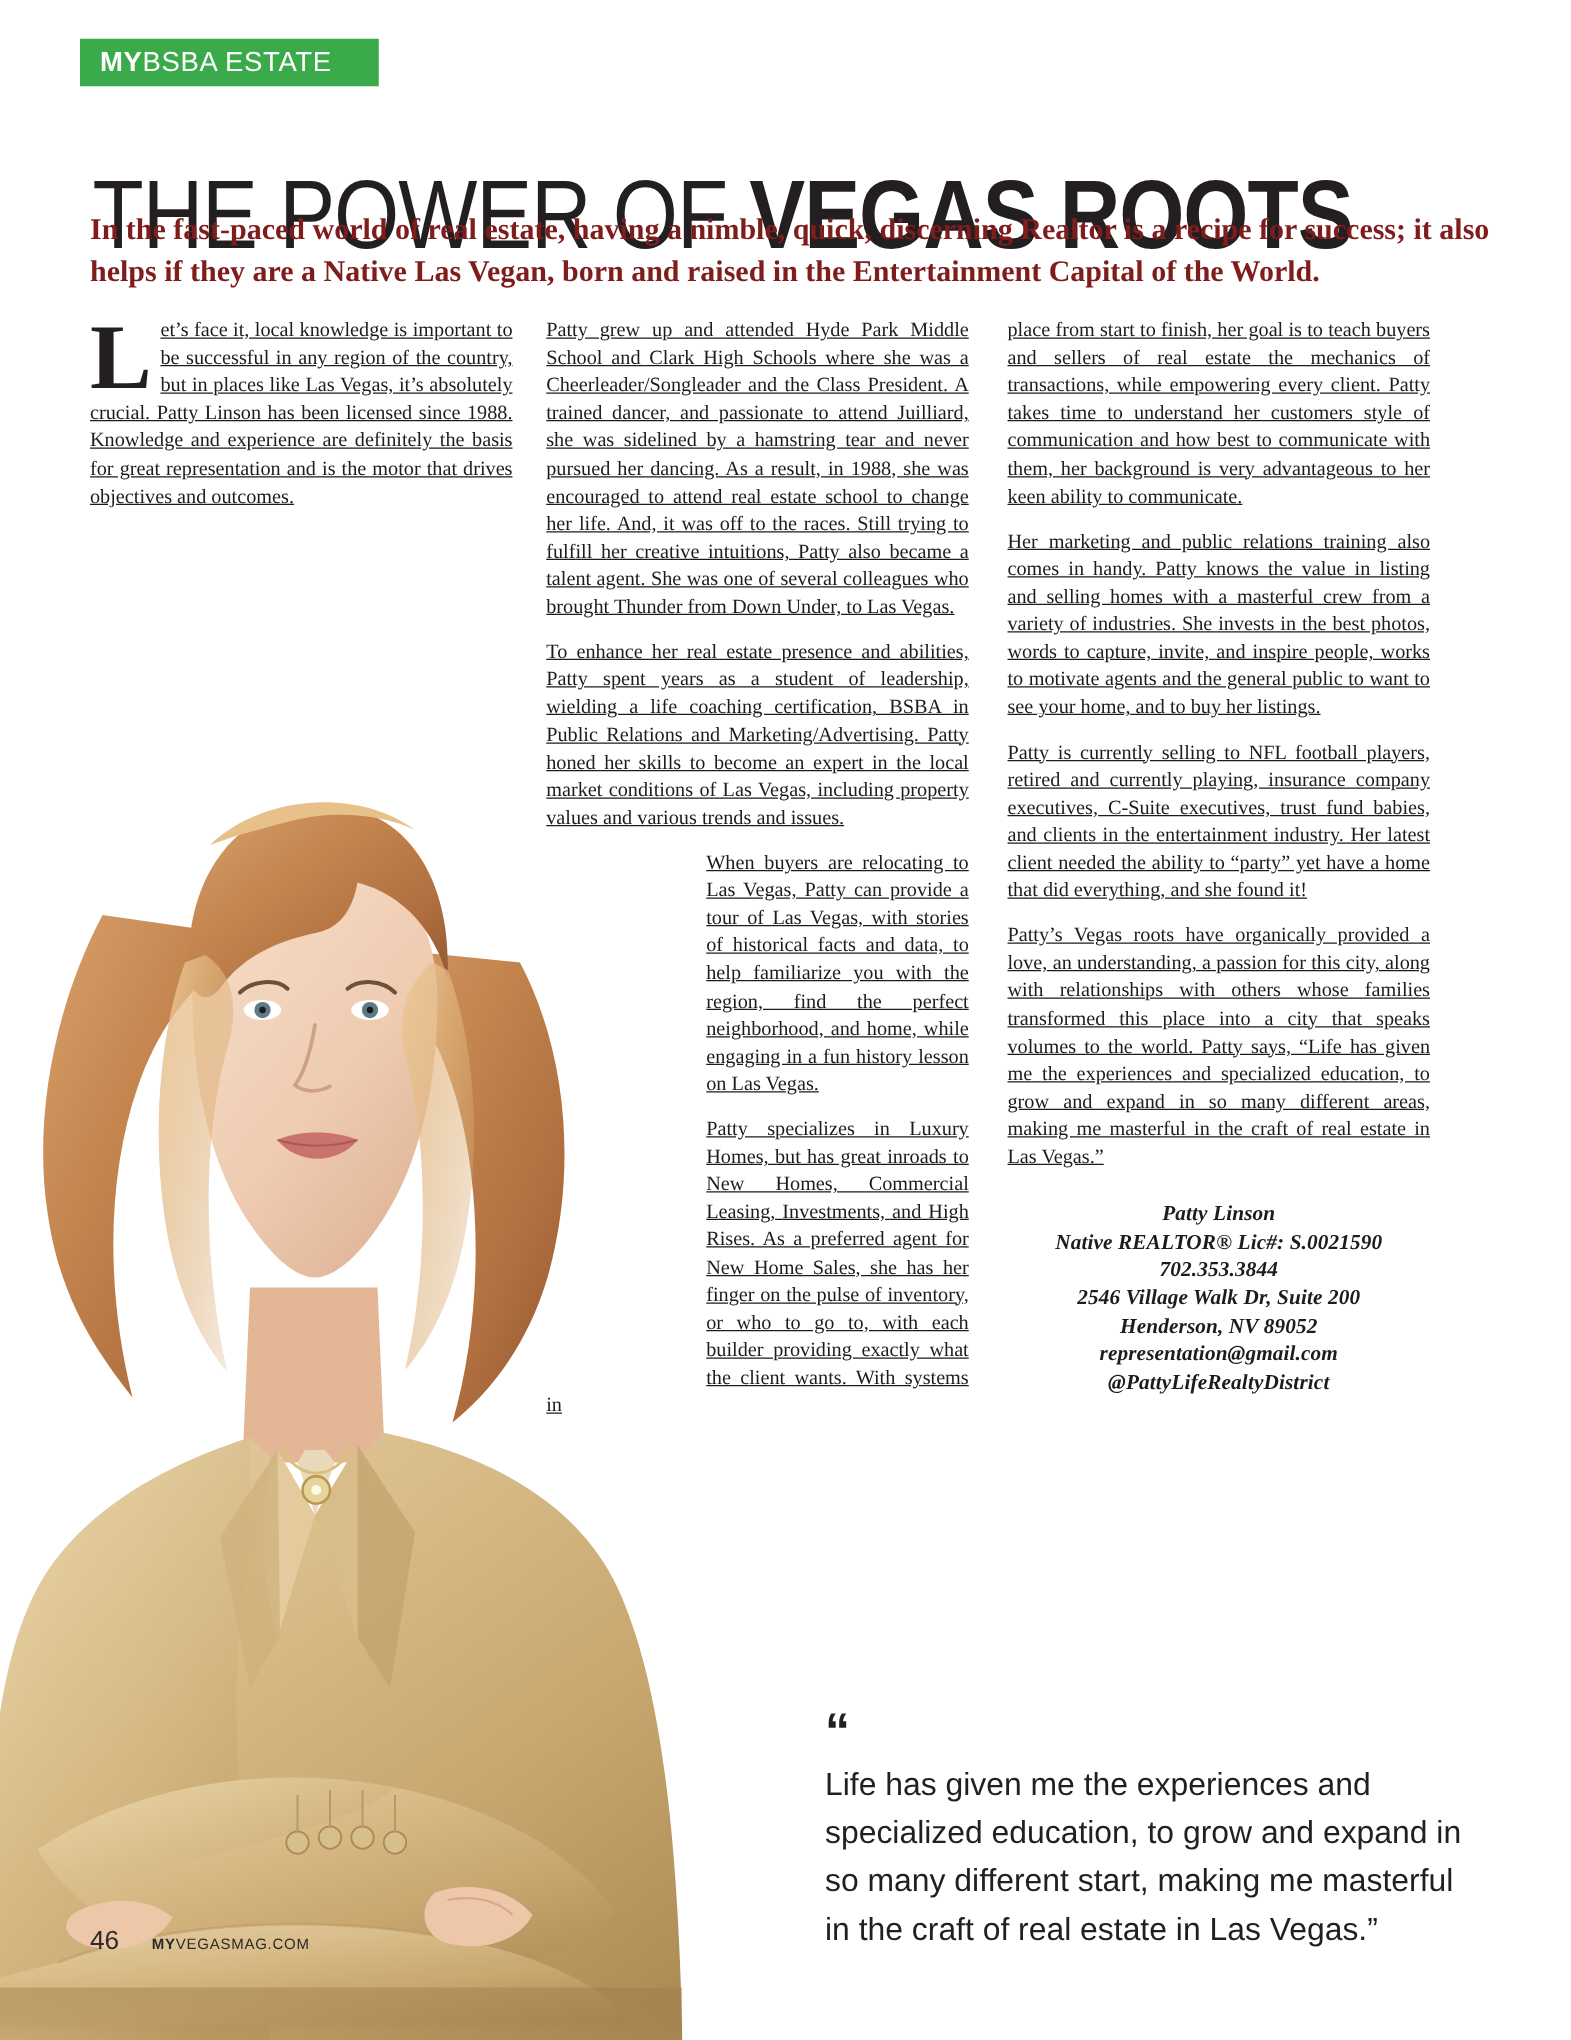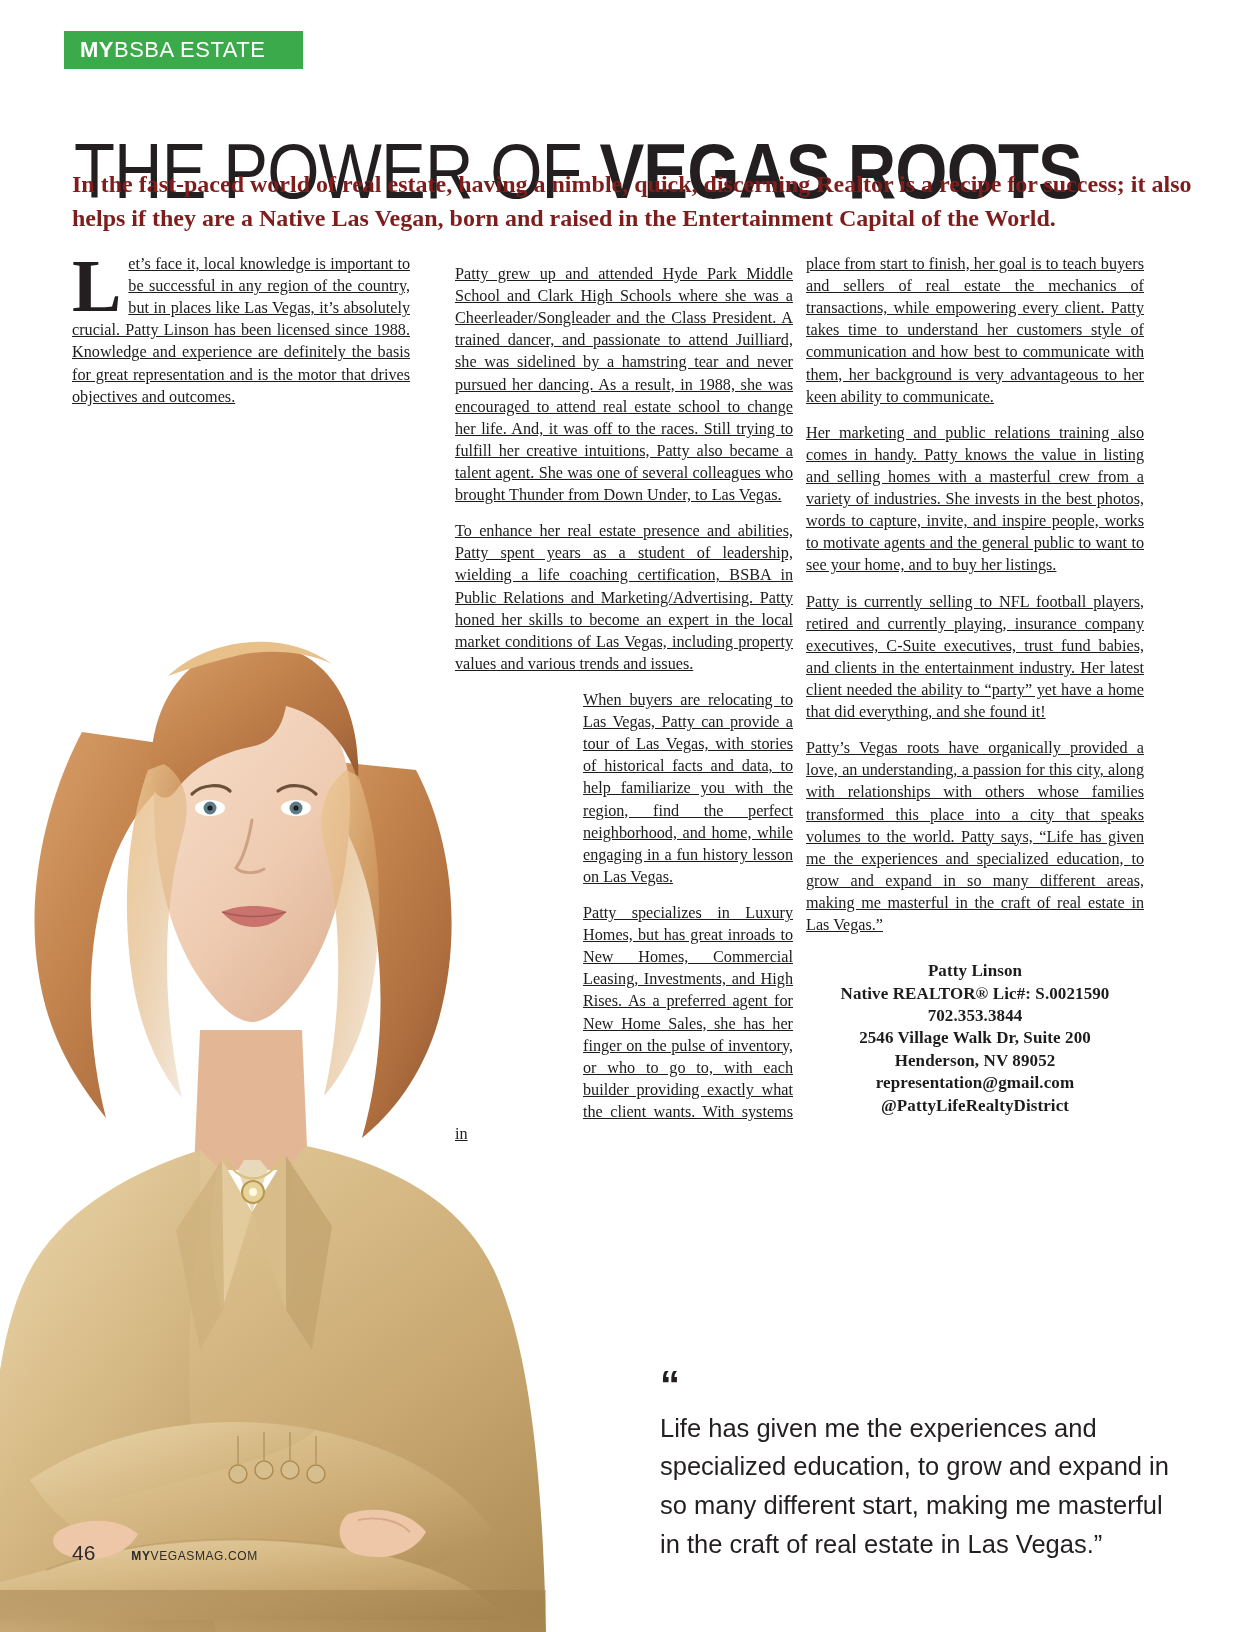--- a/index.html
+++ b/index.html
@@ -76,21 +76,21 @@
     font-size: 16.2px;
     line-height: 1.365;
     text-align: justify;
     -webkit-hyphens: auto;
     hyphens: auto;
     color: #1c1c1c;
   }
   .col p { margin: 0 0 14px 0; text-decoration: underline; }
 
   .col-1 { left: 72px;  width: 338px; }
-  .col-2 { left: 455px; width: 338px; margin-top: 10px; }
+  .col-2 { left: 437px; width: 338px; }
   .col-3 { left: 806px; width: 338px; }
 
   
   .dropcap::first-letter {
     float: left;
     font-family: "Liberation Serif", "DejaVu Serif", serif;
     font-weight: bold;
     font-size: 74px;
     line-height: 0.80;
     padding: 4px 7px 0 0;
@@ -107,21 +107,21 @@
 
   
   .contact {
     margin-top: 24px;
     text-align: center;
     font-weight: bold;
     font-size: 17px;
     line-height: 1.32;
     letter-spacing: 0.1px;
   }
-  .contact div { white-space: nowrap; }
+  .contact div { white-space: nowrap; font-style: italic; }
 
   
   .portrait {
     position: absolute;
     left: -14px;
     top: 470px;
     width: 560px;
     height: 1162px;
     overflow: hidden;
   }
@@ -150,21 +150,21 @@
     letter-spacing: -2px;
   }
 
   
   .footer {
     position: absolute;
     left: 72px;
     top: 1541px;
     display: flex;
     align-items: baseline;
-    gap: 36px;
+    gap: 26px;
     font-family: "Liberation Sans", "DejaVu Sans", sans-serif;
     color: #2b2b2b;
   }
   .folio { font-size: 21px; font-weight: 300; }
   .footer-url { font-size: 12px; letter-spacing: 0.6px; white-space: nowrap; }
   .footer-my { font-weight: bold; }
 </style>
 </head>
 <body>
 

